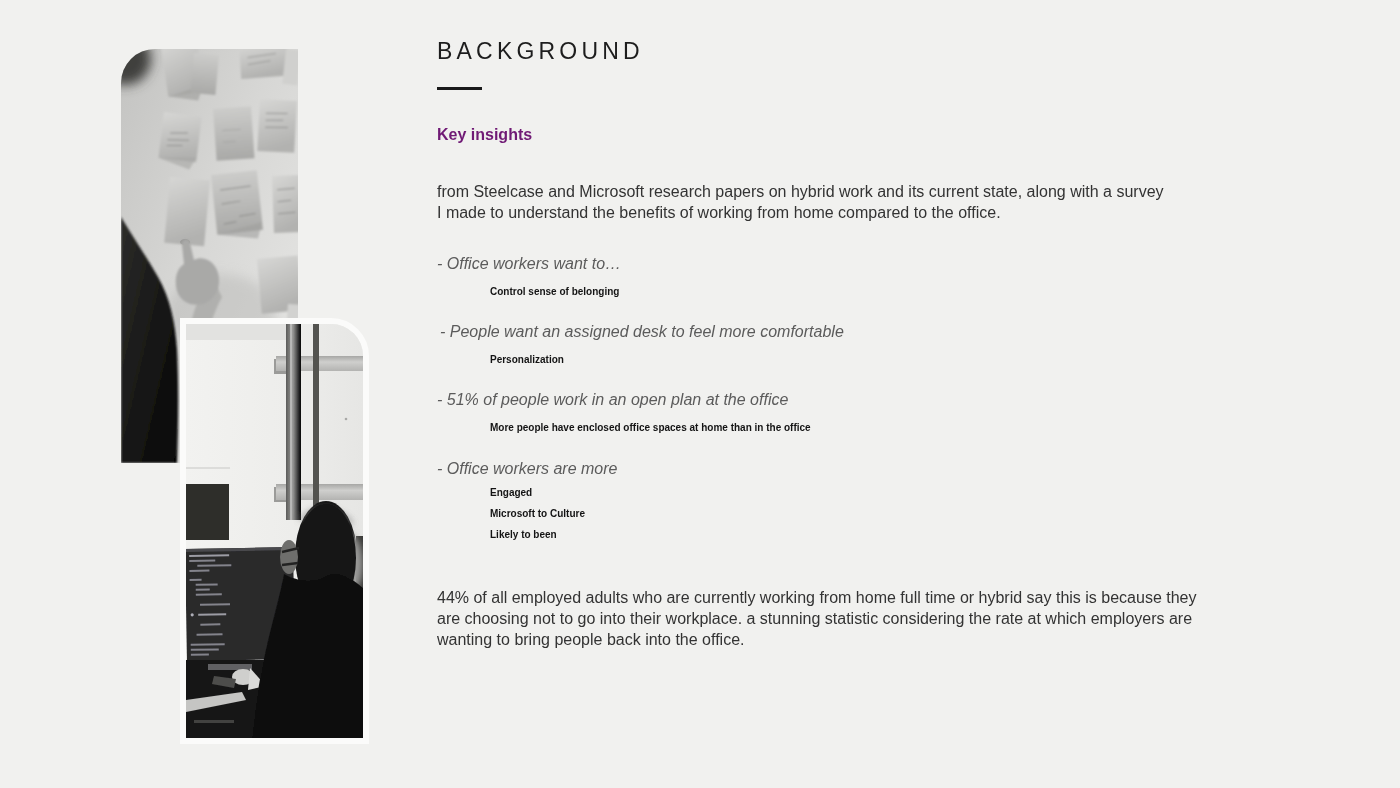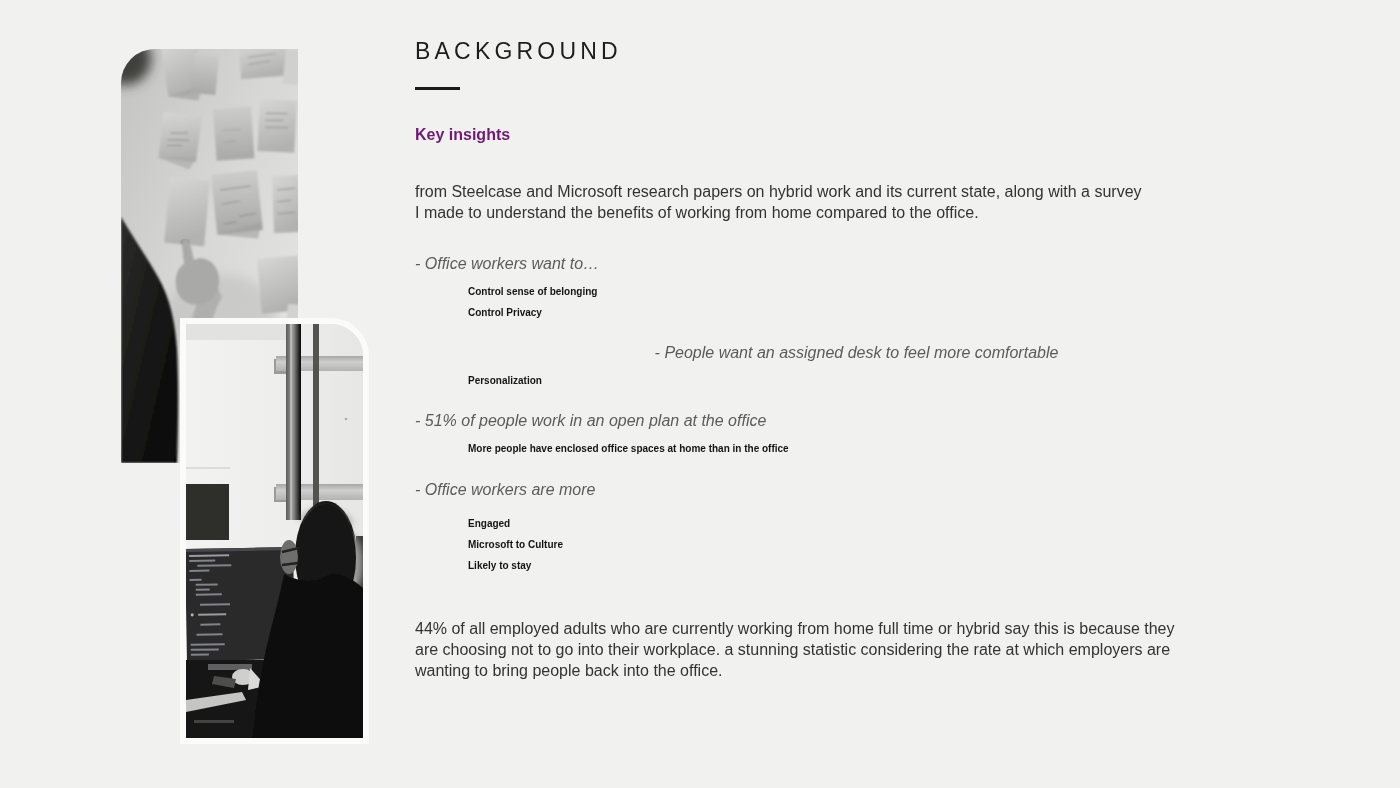--- a/index.html
+++ b/index.html
@@ -14,35 +14,35 @@
     position:absolute;left:121px;top:49px;width:177px;height:414px;
     border-radius:34px 0 0 0;overflow:hidden;z-index:1;
   }
   .photo-bottom{
     position:absolute;left:180px;top:318px;width:189px;height:426px;
     box-sizing:border-box;border:6px solid #fbfbfa;
     border-radius:0 38px 0 0;overflow:hidden;z-index:2;background:#ededeb;
   }
   .photo-top svg,.photo-bottom svg{display:block;width:100%;height:100%;}
   
-  .text-col{position:absolute;left:415px;top:38px;width:880px;z-index:3;}
+  .text-col{position:absolute;left:437px;top:38px;width:880px;z-index:3;}
   .title{font-size:23px;line-height:27px;letter-spacing:4.2px;font-weight:400;color:#1d1d1d;}
   .divider{width:45px;height:3px;background:#1a1a1a;margin-top:22px;}
   .heading{margin-top:36px;font-size:16px;line-height:18px;font-weight:bold;color:#701a75;}
   .para{font-size:16px;line-height:21px;color:#333333;white-space:pre-line;}
   .intro{margin-top:37px;}
   .group-label{font-size:16px;line-height:17px;color:#5b5b5b;font-style:italic;}
   .group-items{margin-top:9px;padding-left:53px;font-size:10px;line-height:21px;font-weight:bold;color:#141414;}
   .g1{margin-top:32px;}
   .g2{margin-top:21px;}
-  .g2 .group-label{padding-left:3px;text-align:center;}
+  .g2 .group-label{padding-left:3px;}
   .g3{margin-top:21px;}
   .quote{margin-top:42px;font-size:16px;line-height:21px;font-weight:bold;color:#141414;white-space:pre-line;}
   .g4{margin-top:22px;}
-  .g4 .group-items{margin-top:15px;}
+  .g4 .group-items{margin-top:5px;}
   .closing{margin-top:42px;}
 </style>
 </head>
 <body>
 
 <div class="photo-top">
   <svg viewBox="0 0 177 414" preserveAspectRatio="none">
     <defs>
       <linearGradient id="wall" x1="0" y1="0" x2="1" y2="1">
         <stop offset="0" stop-color="#c3c3c1"></stop>
@@ -265,21 +265,20 @@
 
   <div class="heading">Key insights</div>
 
   <div class="para intro">from Steelcase and Microsoft research papers on hybrid work and its current state, along with a survey
 I made to understand the benefits of working from home compared to the office.</div>
 
   <div class="group g1">
     <div class="group-label">- Office workers want to…</div>
     <div class="group-items">
       <div>Control sense of belonging</div>
-      <div>Control Privacy</div>
     </div>
   </div>
 
   <div class="group g2">
     <div class="group-label">- People want an assigned desk to feel more comfortable</div>
     <div class="group-items">
       <div>Personalization</div>
     </div>
   </div>
 
@@ -289,20 +288,20 @@
       <div>More people have enclosed office spaces at home than in the office</div>
     </div>
   </div>
 
 
   <div class="group g4">
     <div class="group-label">- Office workers are more</div>
     <div class="group-items">
       <div>Engaged</div>
       <div>Microsoft to Culture</div>
-      <div>Likely to stay</div>
+      <div>Likely to been</div>
     </div>
   </div>
 
   <div class="para closing">44% of all employed adults who are currently working from home full time or hybrid say this is because they
 are choosing not to go into their workplace. a stunning statistic considering the rate at which employers are
 wanting to bring people back into the office.</div>
 </div>
 
 </body></html>

